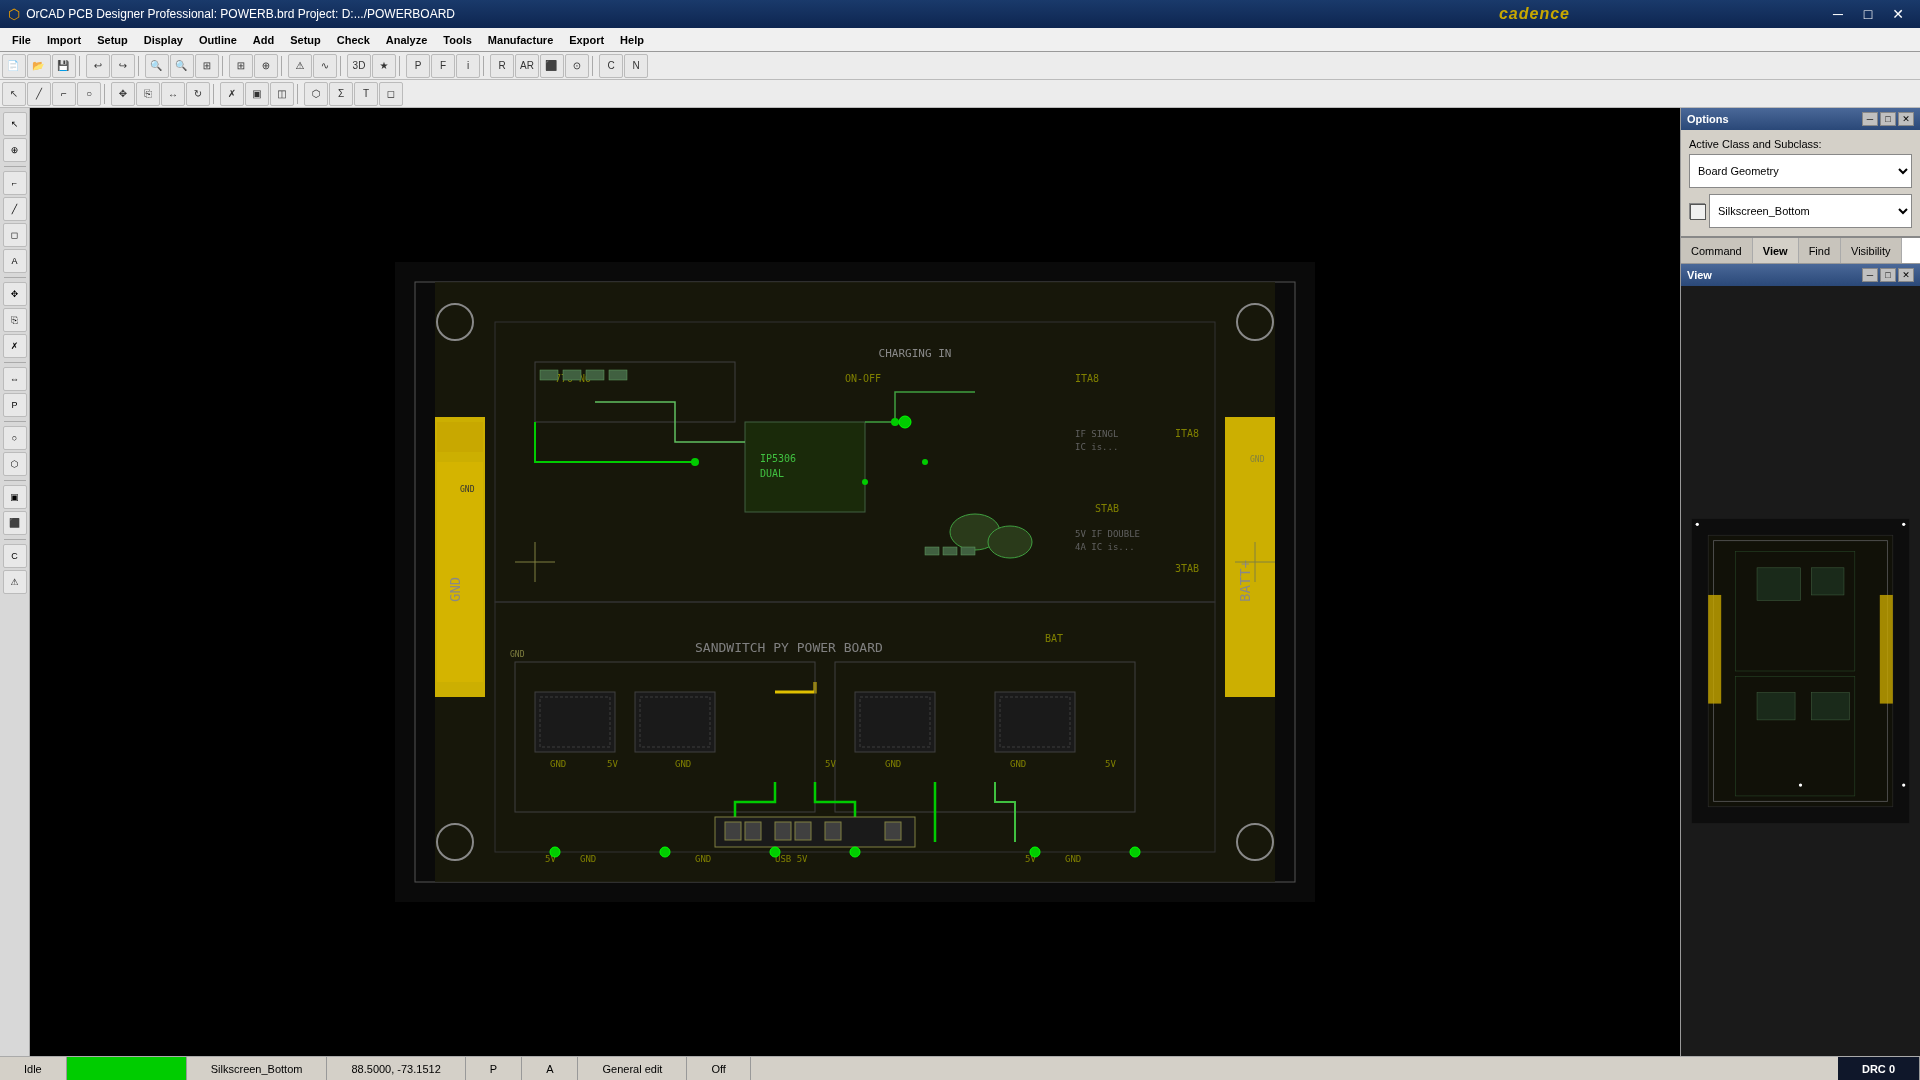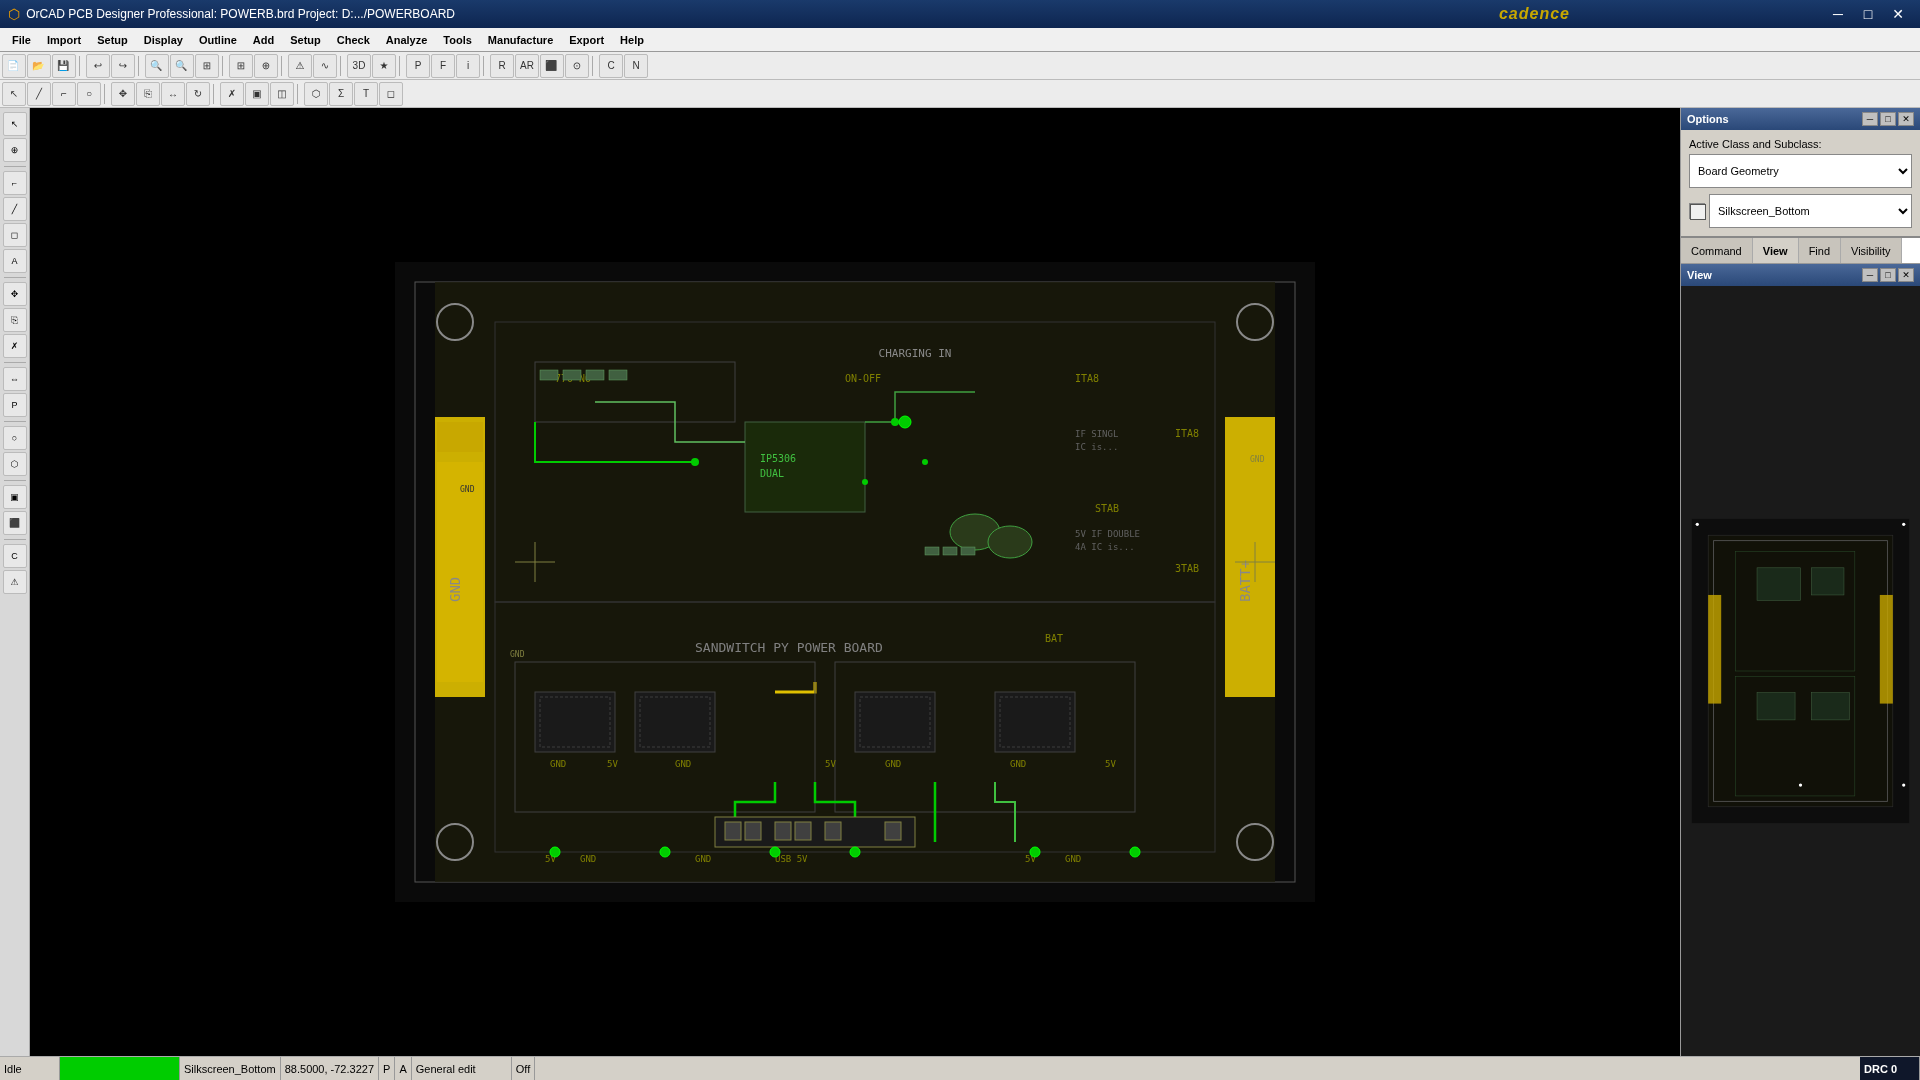--- a/index.html
+++ b/index.html
@@ -241,21 +241,21 @@
     
     #status-bar {
       height: 24px;
       background: #d4d0c8;
       border-top: 1px solid #aaa;
       display: flex;
       align-items: center;
       font-size: 11px;
     }
     .status-segment {
-      padding: 0 4px;
+      padding: 0 24px;
       border-right: 1px solid #999;
       height: 100%;
       display: flex;
       align-items: center;
       white-space: nowrap;
     }
     .status-green {
       background: #00cc00;
       color: #000;
       font-weight: bold;
@@ -613,21 +613,21 @@
         </svg>
       </div>
     </div>
   </div>
 </div>
 
 <div id="status-bar">
   <div class="status-segment status-idle">Idle</div>
   <div class="status-segment status-green" style="min-width:120px;"></div>
   <div class="status-segment">Silkscreen_Bottom</div>
-  <div class="status-segment">88.5000, -72.3227</div>
+  <div class="status-segment">88.5000, -73.1512</div>
   <div class="status-segment">P</div>
   <div class="status-segment">A</div>
   <div class="status-segment" style="min-width:100px;">General edit</div>
   <div class="status-segment">Off</div>
   <div class="status-segment status-drc" style="margin-left:auto; min-width:60px;">
     <span>DRC</span>
     &nbsp;
     <span>0</span>
   </div>
 </div>

